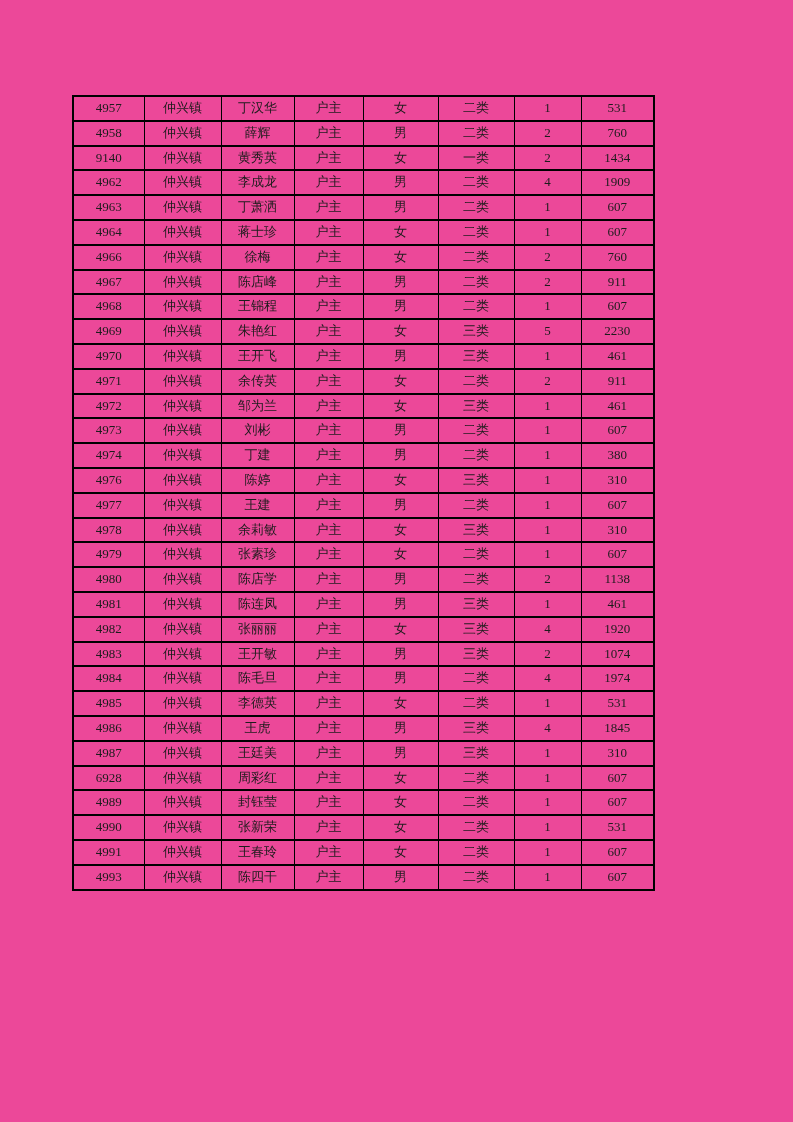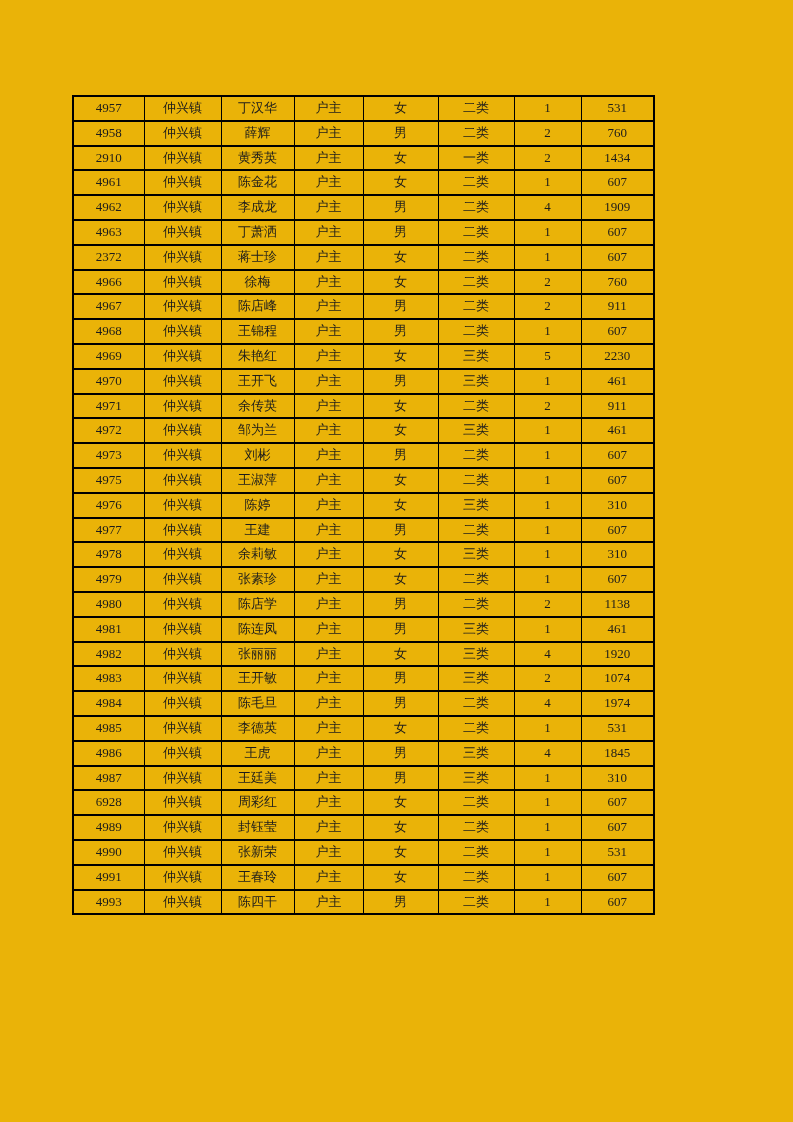--- a/index.html
+++ b/index.html
@@ -4,21 +4,21 @@
 <style>
   html, body {
     margin: 0;
     padding: 0;
     background: #ffffff;
   }
   .page {
     position: relative;
     width: 793px;
     height: 1122px;
-    background: #eab308;
+    background: #ec4899;
     overflow: hidden;
     font-family: "Liberation Serif", "DejaVu Serif", serif;
   }
   table.roster {
     position: absolute;
     left: 72px;
     top: 95px;
     width: 581px;
     border-collapse: collapse;
     table-layout: fixed;
@@ -70,38 +70,28 @@
           <td>4958</td>
           <td>仲兴镇</td>
           <td>薛辉</td>
           <td>户主</td>
           <td>男</td>
           <td>二类</td>
           <td>2</td>
           <td>760</td>
         </tr>
         <tr>
-          <td>2910</td>
+          <td>9140</td>
           <td>仲兴镇</td>
           <td>黄秀英</td>
           <td>户主</td>
           <td>女</td>
           <td>一类</td>
           <td>2</td>
           <td>1434</td>
-        </tr>
-        <tr>
-          <td>4961</td>
-          <td>仲兴镇</td>
-          <td>陈金花</td>
-          <td>户主</td>
-          <td>女</td>
-          <td>二类</td>
-          <td>1</td>
-          <td>607</td>
         </tr>
         <tr>
           <td>4962</td>
           <td>仲兴镇</td>
           <td>李成龙</td>
           <td>户主</td>
           <td>男</td>
           <td>二类</td>
           <td>4</td>
           <td>1909</td>
@@ -110,21 +100,21 @@
           <td>4963</td>
           <td>仲兴镇</td>
           <td>丁萧洒</td>
           <td>户主</td>
           <td>男</td>
           <td>二类</td>
           <td>1</td>
           <td>607</td>
         </tr>
         <tr>
-          <td>2372</td>
+          <td>4964</td>
           <td>仲兴镇</td>
           <td>蒋士珍</td>
           <td>户主</td>
           <td>女</td>
           <td>二类</td>
           <td>1</td>
           <td>607</td>
         </tr>
         <tr>
           <td>4966</td>
@@ -200,28 +190,28 @@
           <td>4973</td>
           <td>仲兴镇</td>
           <td>刘彬</td>
           <td>户主</td>
           <td>男</td>
           <td>二类</td>
           <td>1</td>
           <td>607</td>
         </tr>
         <tr>
-          <td>4975</td>
-          <td>仲兴镇</td>
-          <td>王淑萍</td>
-          <td>户主</td>
-          <td>女</td>
-          <td>二类</td>
-          <td>1</td>
-          <td>607</td>
+          <td>4974</td>
+          <td>仲兴镇</td>
+          <td>丁建</td>
+          <td>户主</td>
+          <td>男</td>
+          <td>二类</td>
+          <td>1</td>
+          <td>380</td>
         </tr>
         <tr>
           <td>4976</td>
           <td>仲兴镇</td>
           <td>陈婷</td>
           <td>户主</td>
           <td>女</td>
           <td>三类</td>
           <td>1</td>
           <td>310</td>

